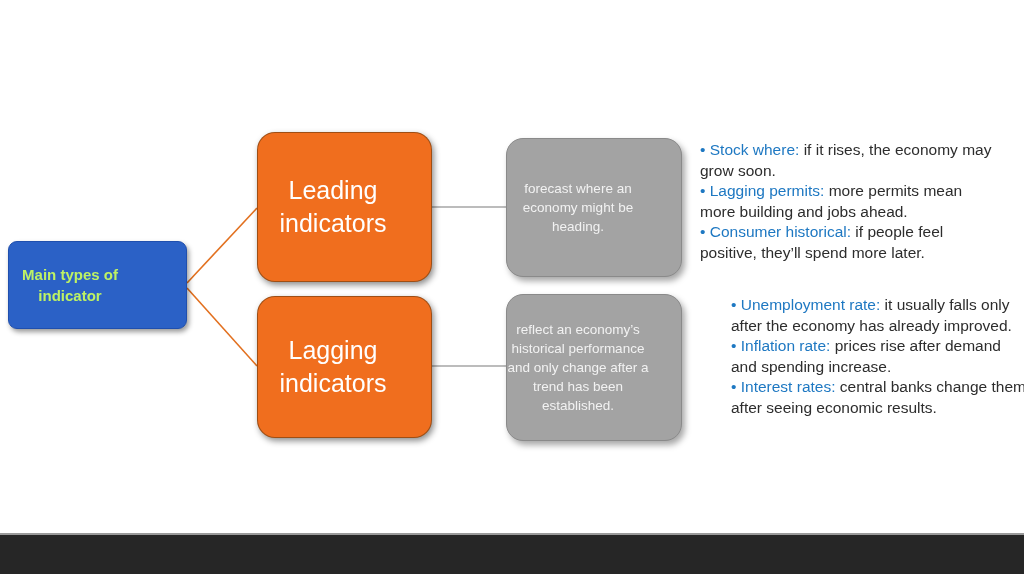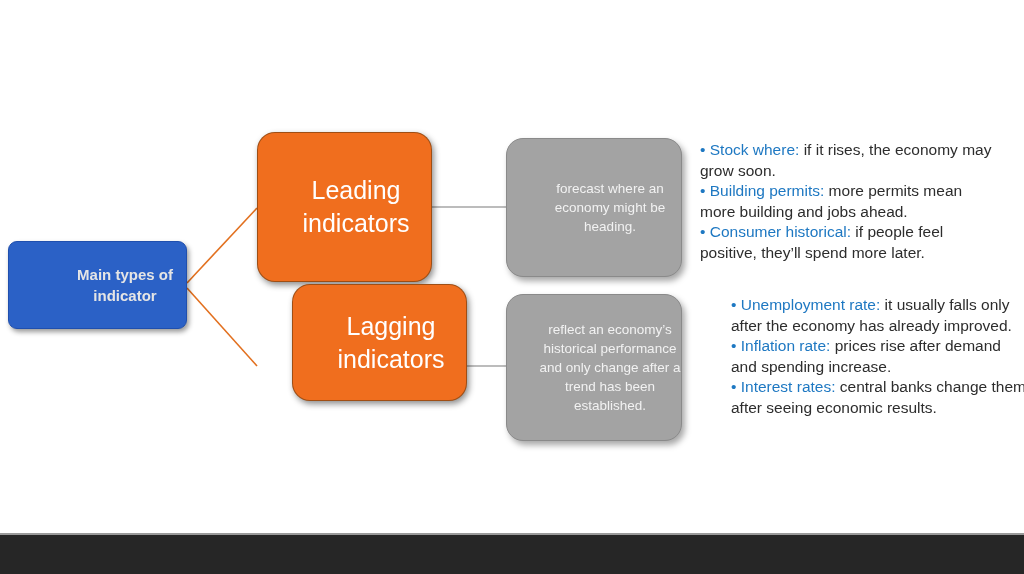--- a/index.html
+++ b/index.html
@@ -20,52 +20,51 @@
     width: 1024px; height: 574px;
     pointer-events: none;
   }
   .conn-orange { stroke: #e2701f; stroke-width: 1.6; }
   .conn-gray   { stroke: #a6a6a6; stroke-width: 1.6; }
 
   .node {
     position: absolute;
     display: flex;
     align-items: center;
-    justify-content: flex-end;
+    justify-content: flex-start;
     text-align: center;
   }
 
   .root-box {
     left: 8px; top: 241px;
     width: 179px; height: 88px;
     background: #2b61c6;
     border: 1px solid #1f4fae;
     border-radius: 9px;
     box-shadow: 2px 3px 5px rgba(0,0,0,0.40);
-    color: #e5e5e5;
+    color: #bef264;
     font-size: 15px;
     font-weight: bold;
     line-height: 21px;
-    padding-left: 40px;
   }
   .root-box .label-wrap { width: 122px; }
 
   .branch-box {
     width: 175px;
     background: #f06e1e;
     border: 1px solid rgba(92,52,12,0.55);
     border-radius: 18px;
     box-shadow: 2px 3px 6px rgba(0,0,0,0.45);
     color: #ffffff;
     font-size: 25px;
     line-height: 33px;
   }
   .branch-box .label-wrap { width: 150px; }
   .branch-leading { left: 257px; top: 132px; height: 150px; }
-  .branch-lagging { left: 257px; top: 284px; height: 117px; margin-left: 35px; }
+  .branch-lagging { left: 257px; top: 296px; height: 142px; }
 
   .desc-box {
     width: 176px;
     background: #a3a3a3;
     border: 1px solid #8a8a8a;
     border-radius: 17px;
     box-shadow: 3px 4px 6px rgba(0,0,0,0.35);
     color: #f2f2f2;
     font-size: 13.5px;
     line-height: 19px;
@@ -126,21 +125,21 @@
   <div class="node desc-box desc-lagging">
     <div class="label-wrap">reflect an economy’s historical performance and only change after a trend has been established.</div>
   </div>
 
   <div class="node desc-box desc-leading">
     <div class="label-wrap">forecast where an economy might be heading.</div>
   </div>
 
   <div class="bullet-list bullets-leading">
     <p class="bullet-item"><span class="bullet-term">• Stock where:</span><span> if it rises, the economy may grow soon.</span></p>
-    <p class="bullet-item"><span class="bullet-term">• Building permits:</span><span> more permits mean more building and jobs ahead.</span></p>
+    <p class="bullet-item"><span class="bullet-term">• Lagging permits:</span><span> more permits mean more building and jobs ahead.</span></p>
     <p class="bullet-item"><span class="bullet-term">• Consumer historical:</span><span> if people feel positive, they’ll spend more later.</span></p>
   </div>
 
   <div class="bullet-list bullets-lagging">
     <p class="bullet-item"><span class="bullet-term">• Unemployment rate:</span><span> it usually falls only after the economy has already improved.</span></p>
     <p class="bullet-item"><span class="bullet-term">• Inflation rate:</span><span> prices rise after demand and spending increase.</span></p>
     <p class="bullet-item"><span class="bullet-term">• Interest rates:</span><span> central banks change them after seeing economic results.</span></p>
   </div>
 
   <div class="footer-line"></div>

